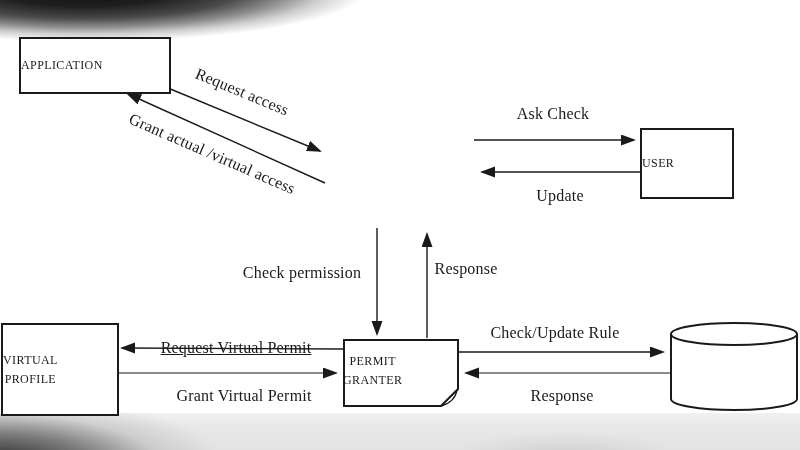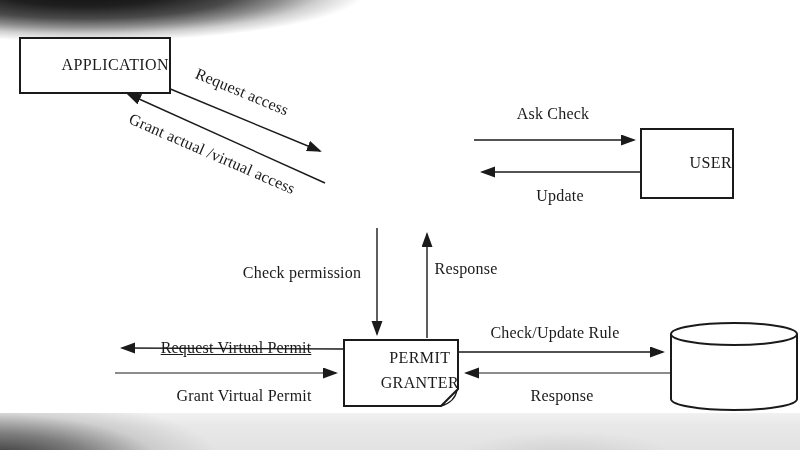--- a/index.html
+++ b/index.html
@@ -20,22 +20,22 @@
       radial-gradient(ellipse 290px 85px at -10px 135%, rgba(25,25,25,0.95) 0%, rgba(70,70,70,0.65) 35%, rgba(140,140,140,0.28) 58%, rgba(220,220,220,0) 80%),
       radial-gradient(ellipse 150px 35px at 565px 120%, rgba(170,170,170,0.35) 0%, rgba(170,170,170,0) 75%),
       linear-gradient(180deg,#f1f1f1 0%,#e8e8e8 35%,#e3e3e3 100%);
   }
   .wires { position:absolute; left:0; top:0; z-index:2; }
   .wires line, .wires path.stroke-only { stroke:#1a1a1a; stroke-width:1.4; fill:none; }
   .wires line.gray { stroke:#8c8c8c; stroke-width:2.2; }
   .wires .shape { fill:#ffffff; stroke:#1a1a1a; stroke-width:2; }
   
   .node {
-    position:absolute; z-index:3; display:flex; align-items:center; justify-content:flex-end;
-    text-align:center; white-space:pre-line; font-size:16px; letter-spacing:0.4px;
+    position:absolute; z-index:3; display:flex; align-items:center; justify-content:flex-start;
+    text-align:center; white-space:pre-line; font-size:12px; letter-spacing:0.4px;
     line-height:1.55; background:#ffffff; border:2px solid #1a1a1a;font-family:Liberation Serif, serif;
   }
   .node.naked { border:none; background:transparent; }
   #node-application     { left:19px;  top:37px;  width:148px; height:53px; }
   #node-pmmg            { left:326px; top:124px; width:147px; height:103px; border-radius:18px; }
   #node-user            { left:640px; top:128px; width:90px;  height:67px; }
   #node-virtual-profile { left:1px;   top:323px; width:114px; height:89px; }
   #node-permit-granter  { left:343px; top:339px; width:116px; height:68px; padding-bottom:4px; box-sizing:border-box;border-radius:20px; }
   #node-rule-database   { left:670px; top:323px; width:128px; height:87px; padding-top:10px; box-sizing:border-box; }
   
@@ -93,20 +93,24 @@
 
   <div class="node" id="node-application">
     <span>APPLICATION</span>
   </div>
 
 
   <div class="node" id="node-user">
     <span>USER</span>
   </div>
 
+  <div class="node" id="node-virtual-profile">
+    <span>VIRTUAL
+PROFILE</span>
+  </div>
 
   <div class="node naked" id="node-permit-granter">
     <span>PERMIT
 GRANTER</span>
   </div>
 
 
   <div class="elabel" id="el-request-access">Request access</div>
   <div class="elabel" id="el-grant-access">Grant actual /virtual access</div>
   <div class="elabel" id="el-ask-rule">Ask Check</div>

